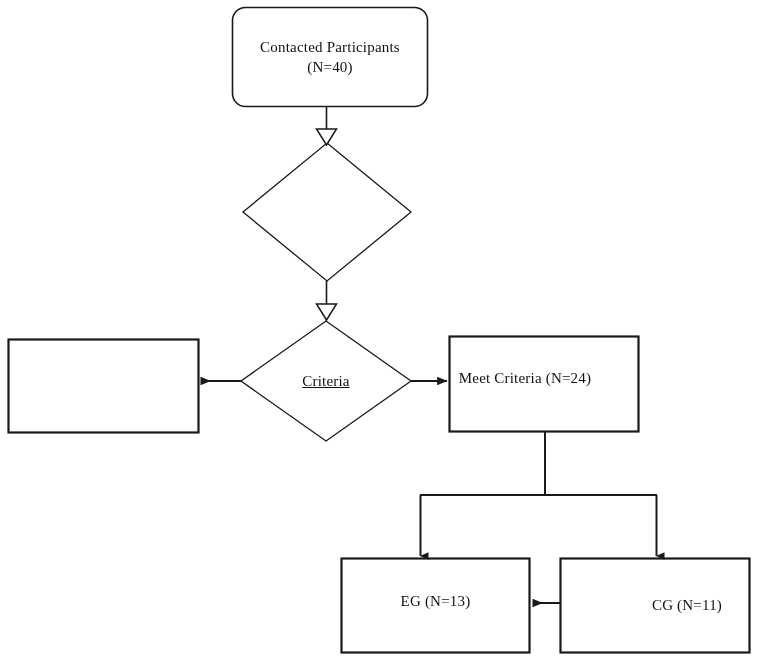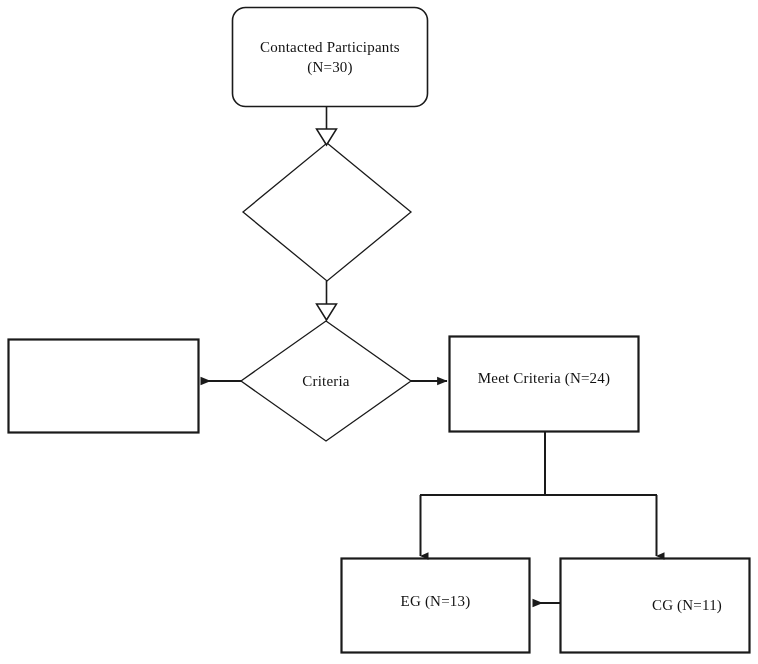--- a/index.html
+++ b/index.html
@@ -32,23 +32,23 @@
     color: #111111;
     font-family: "Liberation Serif", "DejaVu Serif", serif;
     font-size: 15px;
     line-height: 1.35;
     letter-spacing: 0.2px;
     pointer-events: none;
     white-space: pre-line;
   }
   .lbl-contacted { left: 232px; top: 7px;   width: 196px; height: 100px; }
   .lbl-participated { left: 243px; top: 143px; width: 168px; height: 138px; }
-  .lbl-criteria { left: 240px; top: 321px; width: 172px; height: 120px; }
+  .lbl-criteria { left: 240px; top: 321px; width: 172px; height: 120px; text-decoration: underline; }
   .lbl-excluded { left: 8px;   top: 339px; width: 191px; height: 94px; }
-  .lbl-meet     { left: 449px; top: 336px; width: 190px; height: 84px; }
+  .lbl-meet     { left: 430px; top: 336px; width: 190px; height: 84px; }
   .lbl-eg       { left: 341px; top: 558px; width: 189px; height: 86px; }
   .lbl-cg       { left: 592px; top: 558px; width: 190px; height: 95px; }
 </style>
 </head>
 <body>
 
 <div id="canvas">
 
   <svg id="flow-svg" viewBox="0 0 758 664">
     <defs>
@@ -95,21 +95,21 @@
     <path d="M420,495 L657,495" fill="none" stroke="#1a1a1a" stroke-width="2"></path>
 
     <line x1="420.5" y1="495" x2="420.5" y2="556" stroke="#1a1a1a" stroke-width="2" marker-end="url(#arrow-filled-down)"></line>
 
     <line x1="656.5" y1="495" x2="656.5" y2="556" stroke="#1a1a1a" stroke-width="2" marker-end="url(#arrow-filled-down)"></line>
 
     <line x1="560" y1="603" x2="533" y2="603" stroke="#1a1a1a" stroke-width="2" marker-end="url(#arrow-filled-left)"></line>
   </svg>
 
   <div class="node-label lbl-contacted">Contacted Participants
-(N=30)</div>
+(N=40)</div>
 
 
   <div class="node-label lbl-criteria">Criteria</div>
 
 
   <div class="node-label lbl-meet">Meet Criteria (N=24)</div>
 
   <div class="node-label lbl-eg">EG (N=13)</div>
 
   <div class="node-label lbl-cg">CG (N=11)</div>

